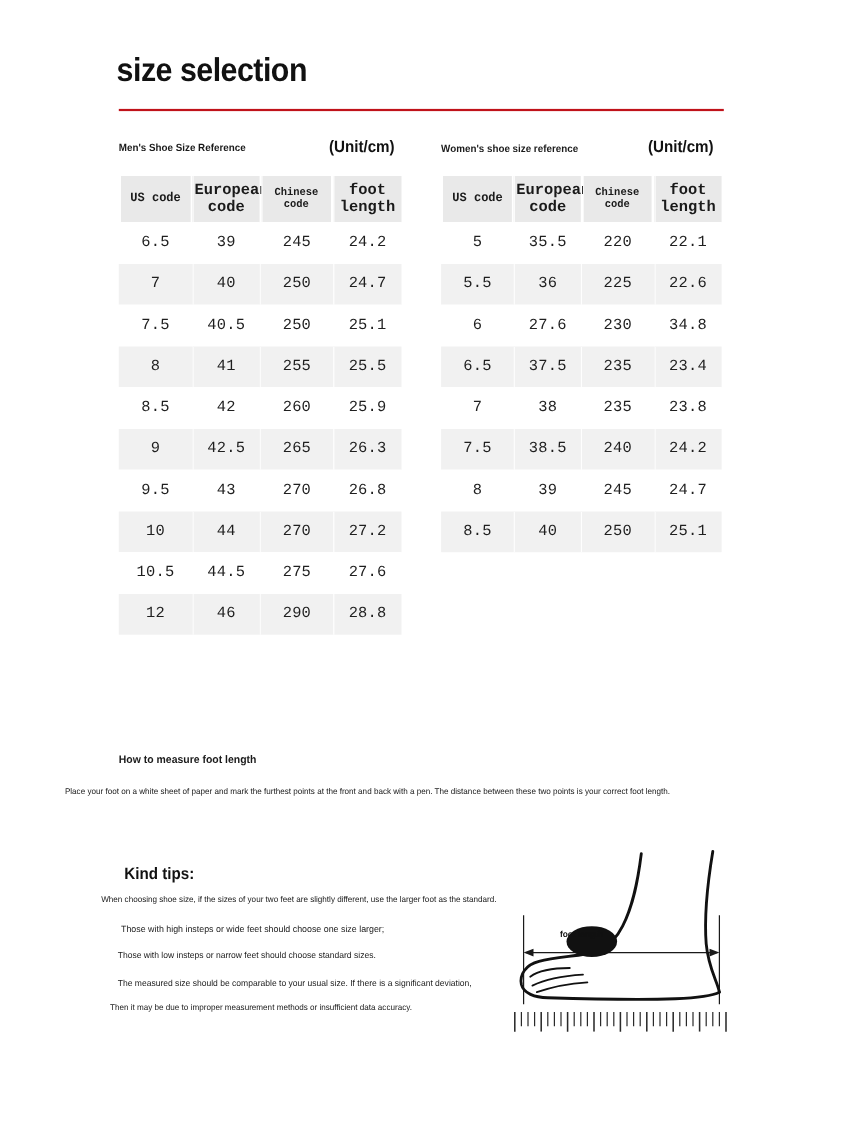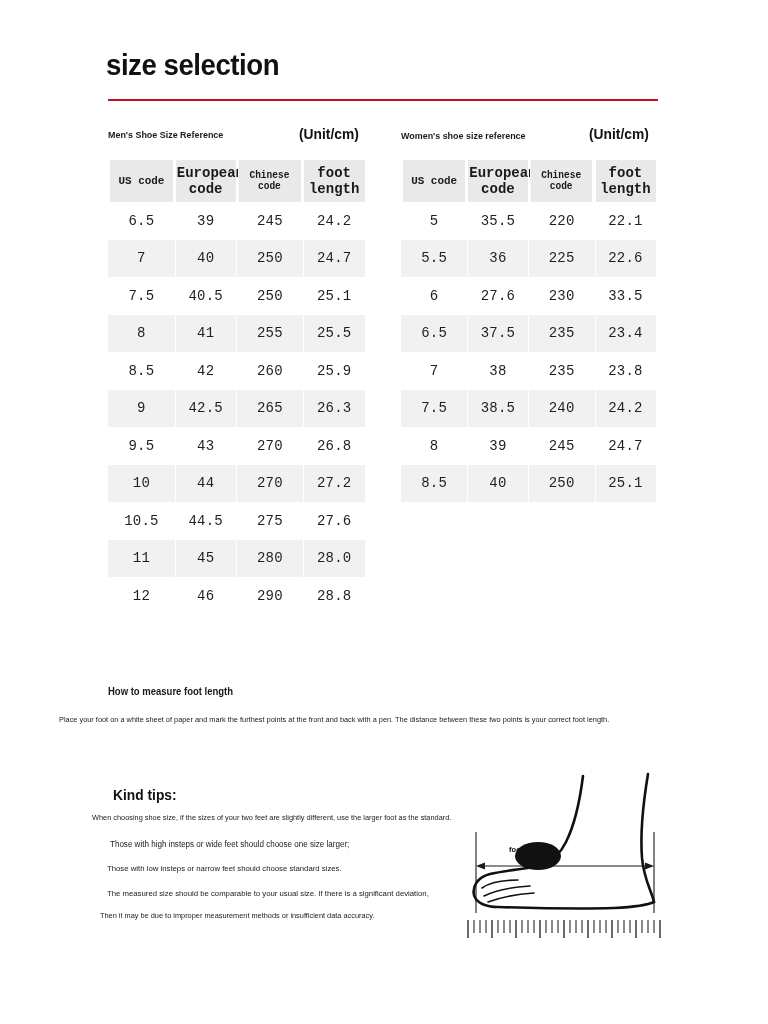--- a/index.html
+++ b/index.html
@@ -278,26 +278,20 @@
           <td>270</td>
           <td>27.2</td>
         </tr>
         <tr>
           <td>10.5</td>
           <td>44.5</td>
           <td>275</td>
           <td>27.6</td>
         </tr>
         <tr>
-          <td>11</td>
-          <td>45</td>
-          <td>280</td>
-          <td>28.0</td>
-        </tr>
-        <tr>
           <td>12</td>
           <td>46</td>
           <td>290</td>
           <td>28.8</td>
         </tr>
       </tbody>
   </table>
 
   <table class="size-table" id="women-table">
     <colgroup>
@@ -327,21 +321,21 @@
         <tr>
           <td>5.5</td>
           <td>36</td>
           <td>225</td>
           <td>22.6</td>
         </tr>
         <tr>
           <td>6</td>
           <td>27.6</td>
           <td>230</td>
-          <td>33.5</td>
+          <td>34.8</td>
         </tr>
         <tr>
           <td>6.5</td>
           <td>37.5</td>
           <td>235</td>
           <td>23.4</td>
         </tr>
         <tr>
           <td>7</td>
           <td>38</td>

